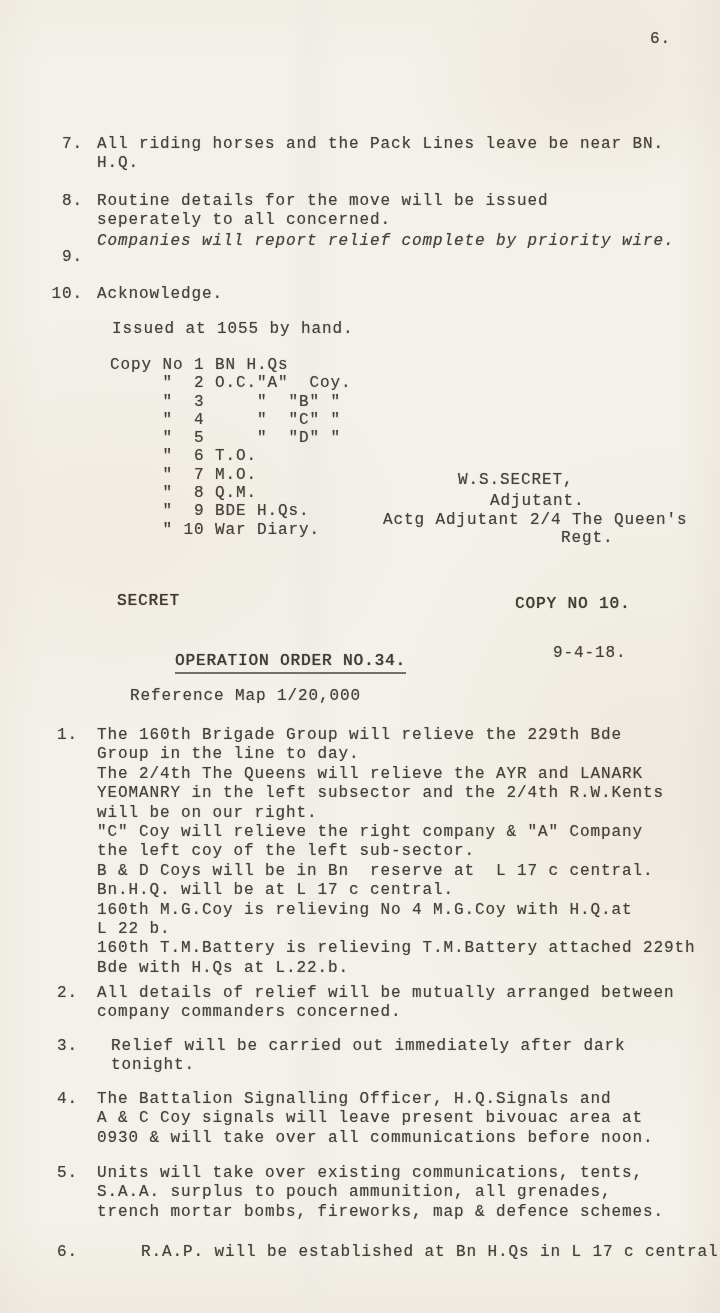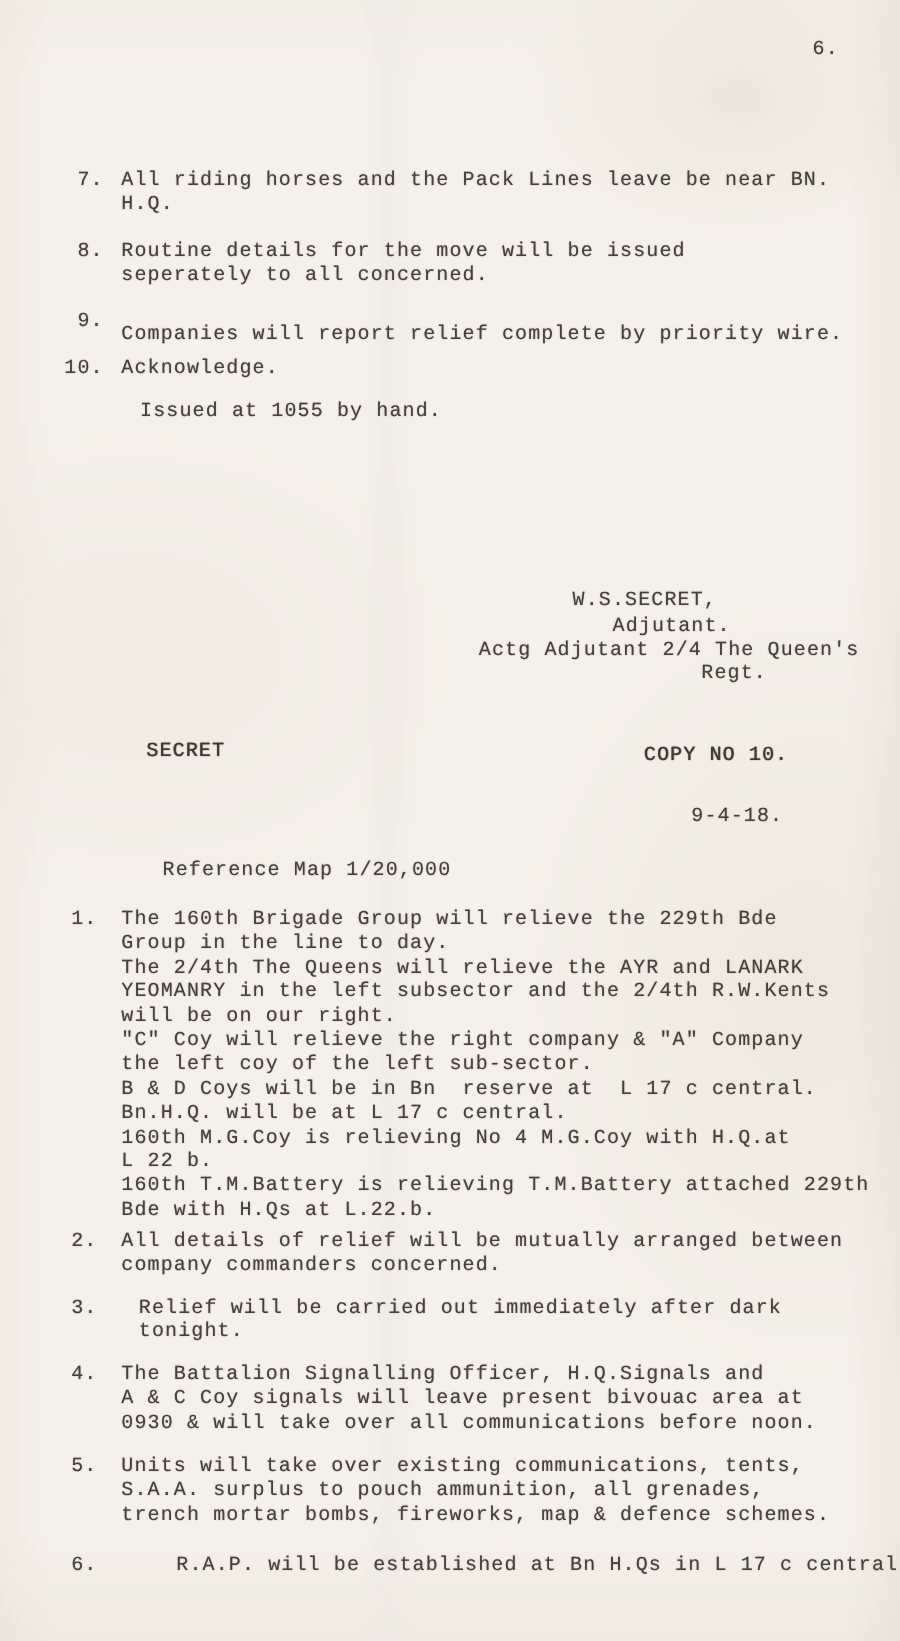--- a/index.html
+++ b/index.html
@@ -59,36 +59,47 @@
 
   <div class="num topnum" style="top:135px;">7.</div>
   <div class="tline toptext" style="top:135px;">All riding horses and the Pack Lines leave be near BN.
 H.Q.</div>
 
   <div class="num topnum" style="top:192px;">8.</div>
   <div class="tline toptext" style="top:192px;">Routine details for the move will be issued
 seperately to all concerned.</div>
 
   <div class="num topnum" style="top:248px;">9.</div>
-  <div class="tline toptext" style="top:258px;">Companies will report relief complete by priority wire.</div>
+  <div class="tline toptext" style="top:232px;font-style:italic;">Companies will report relief complete by priority wire.</div>
 
   <div class="num topnum" style="top:285px;">10.</div>
   <div class="tline toptext" style="top:285px;">Acknowledge.</div>
 
   <div class="tline" style="left:112px;top:320px;">Issued at 1055 by hand.</div>
 
+  <pre class="tline dist" style="left:110px;top:356px;">Copy No 1 BN H.Qs
+     "  2 O.C."A"  Coy.
+     "  3     "  "B" "
+     "  4     "  "C" "
+     "  5     "  "D" "
+     "  6 T.O.
+     "  7 M.O.
+     "  8 Q.M.
+     "  9 BDE H.Qs.
+     " 10 War Diary.</pre>
 
   <div class="tline" style="left:458px;top:471px;">W.S.SECRET,</div>
   <div class="tline" style="left:490px;top:492px;">Adjutant.</div>
   <div class="tline" style="left:383px;top:511px;">Actg Adjutant 2/4 The Queen's</div>
   <div class="tline" style="left:561px;top:529px;">Regt.</div>
 
   <div class="tline heavy" style="left:117px;top:592px;">SECRET</div>
   <div class="tline heavy" style="left:515px;top:595px;">COPY NO 10.</div>
   <div class="tline" style="left:553px;top:644px;">9-4-18.</div>
+  <div class="tline heavy underl" style="left:175px;top:652px;">OPERATION ORDER NO.34.</div>
   <div class="tline" style="left:130px;top:687px;">Reference Map 1/20,000</div>
 
   <div class="num bodynum" style="top:726px;">1.</div>
   <div class="tline bodytext" style="top:726px;">The 160th Brigade Group will relieve the 229th Bde
 Group in the line to day.
 The 2/4th The Queens will relieve the AYR and LANARK
 YEOMANRY in the left subsector and the 2/4th R.W.Kents
 will be on our right.
 "C" Coy will relieve the right company &amp; "A" Company
 the left coy of the left sub-sector.

